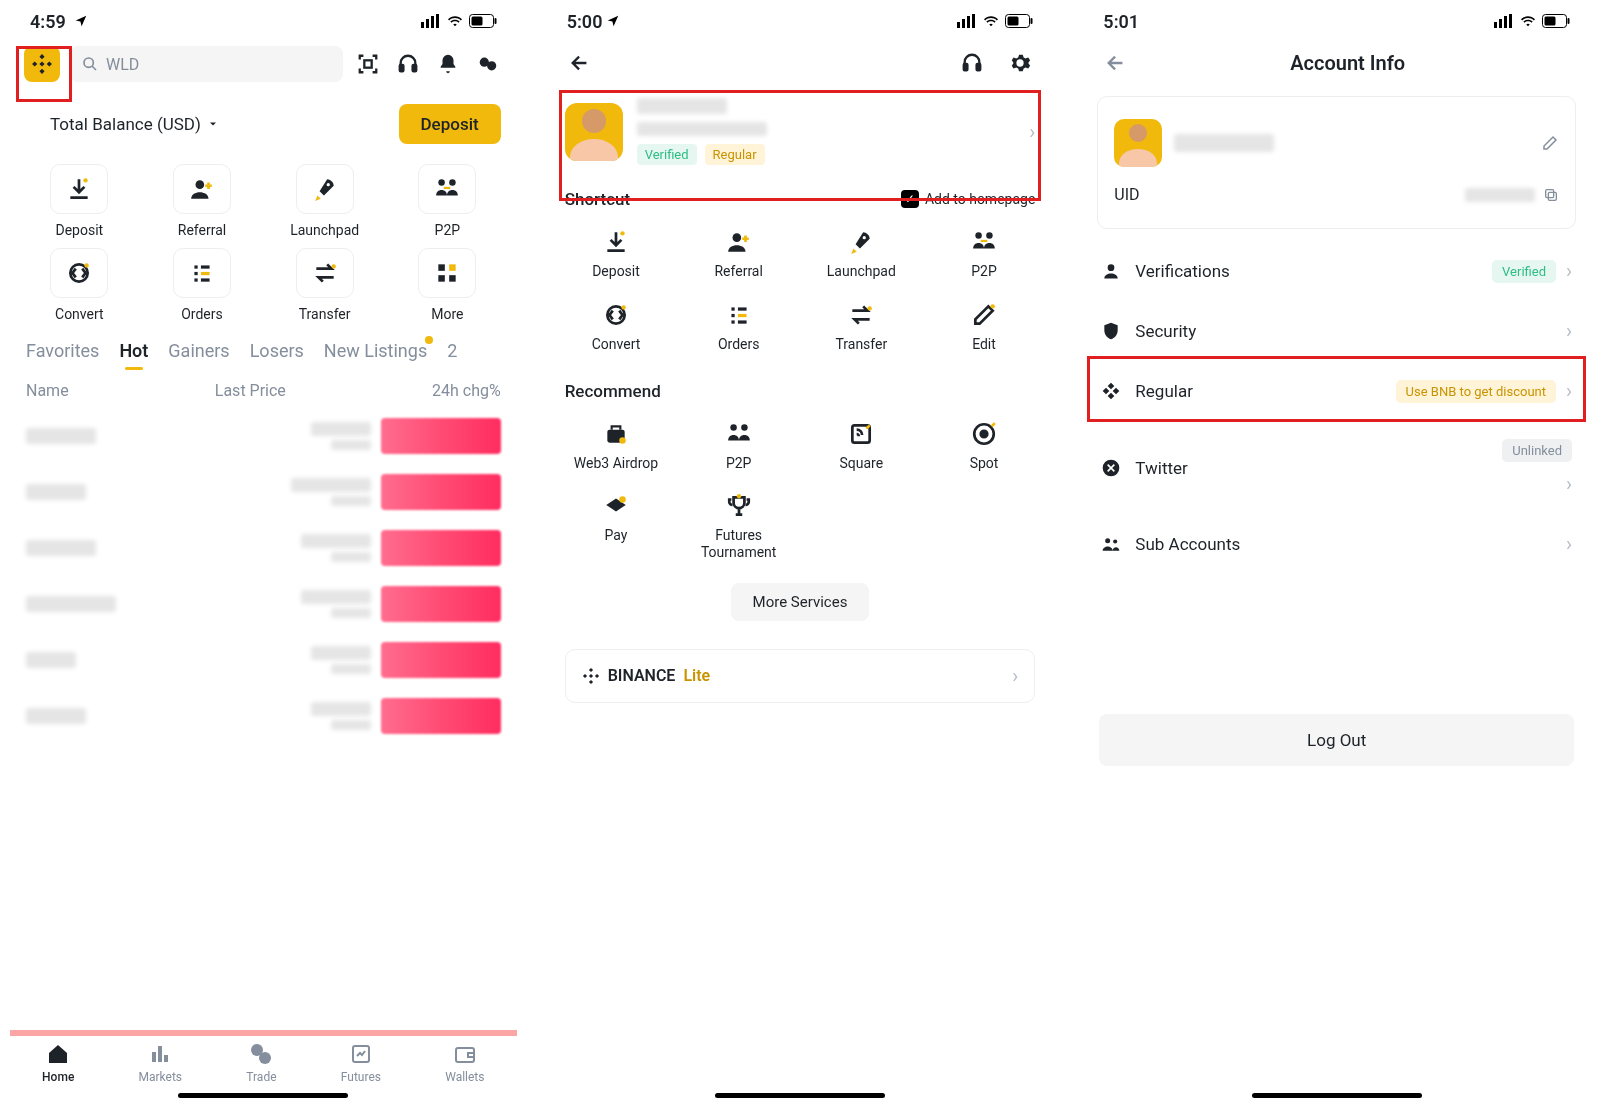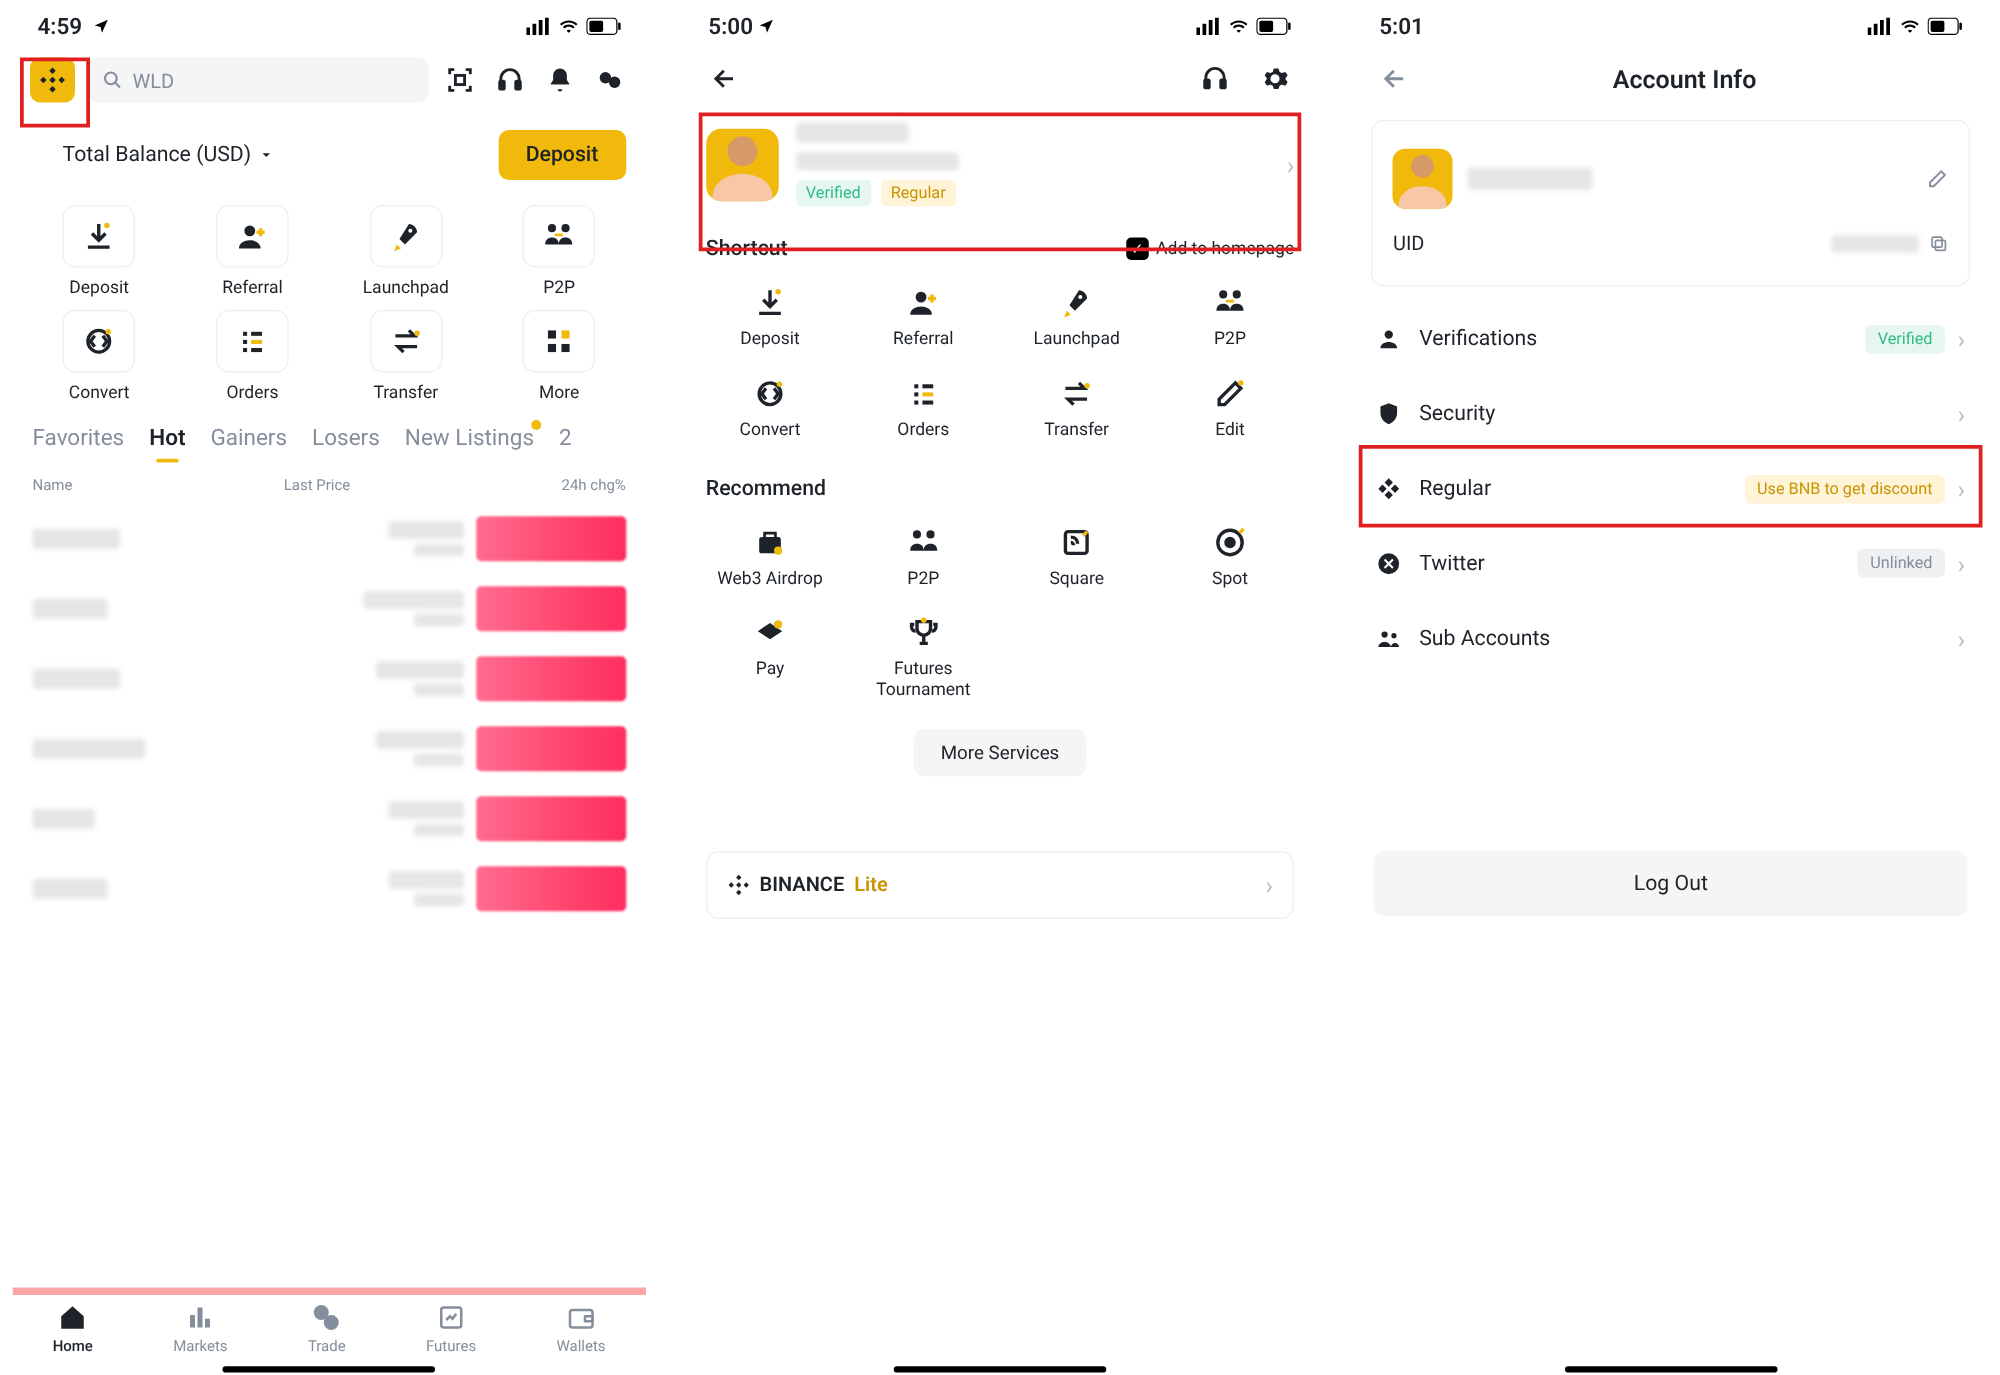--- a/index.html
+++ b/index.html
@@ -33,21 +33,21 @@
   .balance-label{display:flex;align-items:center;gap:6px;font-size:17px;margin-left:24px;}
   .deposit-btn{background:var(--yellow);border-radius:8px;padding:10px 22px;font-weight:500;font-size:17px;}
   .grid4{display:grid;grid-template-columns:repeat(4,1fr);gap:10px 0;padding:12px 8px;}
   .gitem{display:flex;flex-direction:column;align-items:center;gap:8px;font-size:14px;}
   .gbox{width:56px;height:48px;border:1px solid #eee;border-radius:10px;display:flex;align-items:center;justify-content:center;}
   .tabs{display:flex;gap:20px;padding:0 16px;font-size:18px;color:var(--gray1);align-items:center;position:relative;}
   .tab{position:relative;padding:6px 0;}
   .tab.active{color:var(--text);font-weight:600;}
   .tab.active::after{content:"";position:absolute;left:20%;right:20%;bottom:-3px;height:3px;background:var(--yellow);border-radius:2px;}
   .dot{width:8px;height:8px;background:var(--yellow);border-radius:50%;position:absolute;top:2px;right:-6px;}
-  .thead{display:flex;justify-content:space-between;padding:14px 16px 8px;color:var(--gray1);font-size:12px;align-items:flex-end;}
+  .thead{display:flex;justify-content:space-between;padding:14px 16px 8px;color:var(--gray1);font-size:16px;align-items:flex-end;}
   .mrow{display:grid;grid-template-columns:1.2fr 1fr 120px;align-items:center;padding:10px 16px;gap:10px;}
   .blur{background:#e5e5e5;border-radius:3px;filter:blur(2px);}
   .chip{height:36px;border-radius:4px;background:linear-gradient(90deg,#ff6d8f,#ff4b74,#ff2d60);filter:blur(1px);}
   .bottomnav{position:absolute;bottom:12px;left:0;right:0;display:flex;justify-content:space-around;padding:6px 0 4px;border-top:6px solid #fca5a5;background:#fff;}
   .bni{display:flex;flex-direction:column;align-items:center;gap:4px;font-size:12px;color:var(--gray1);}
   .bni.active{color:var(--text);font-weight:500;}
   .homebar{position:absolute;bottom:2px;left:50%;transform:translateX(-50%);width:170px;height:5px;background:#000;border-radius:3px;}
   
   .s2-top{display:flex;align-items:center;justify-content:space-between;padding:6px 18px;}
   .profile{display:flex;align-items:center;gap:14px;padding:14px 18px 10px;position:relative;}
@@ -59,21 +59,21 @@
   .badge{font-size:13px;padding:3px 8px;border-radius:4px;}
   .b-green{background:var(--greenBg);color:var(--green);}
   .b-yellow{background:var(--yellowBg);color:var(--yellow-dark);}
   .chev{color:var(--gray2);font-size:20px;}
   .sec-head{display:flex;align-items:center;justify-content:space-between;padding:14px 18px 6px;font-size:17px;font-weight:500;}
   .addhome{display:flex;align-items:center;gap:6px;font-size:14px;font-weight:400;}
   .chk{width:18px;height:18px;border-radius:4px;background:#000;display:flex;align-items:center;justify-content:center;color:#fff;font-size:12px;}
   .grid4b{display:grid;grid-template-columns:repeat(4,1fr);gap:22px 0;padding:14px 8px;}
   .gitem2{display:flex;flex-direction:column;align-items:center;gap:8px;font-size:14px;text-align:center;line-height:1.2;}
   .more-pill{margin:8px auto 0;background:var(--light);padding:10px 22px;border-radius:8px;font-size:15px;width:fit-content;}
-  .lite-row{margin:60px 18px 0;border:1px solid #eee;border-radius:10px;display:flex;align-items:center;justify-content:space-between;padding:14px 16px;}
+  .lite-row{margin:28px 18px 0;border:1px solid #eee;border-radius:10px;display:flex;align-items:center;justify-content:space-between;padding:14px 16px;}
   .lite-left{display:flex;align-items:center;gap:8px;font-weight:600;}
   .lite{color:var(--yellow-dark);font-weight:600;}
   
   .s3-top{display:flex;align-items:center;padding:6px 18px;gap:20px;}
   .s3-title{flex:1;text-align:center;font-size:20px;font-weight:600;margin-right:28px;}
   .card{margin:12px 14px;border:1px solid #eee;border-radius:10px;padding:14px 16px;}
   .c-row{display:flex;align-items:center;gap:12px;padding:8px 0;}
   .avatar-sm{width:48px;height:48px;border-radius:10px;background:var(--yellow);position:relative;overflow:hidden;}
   .avatar-sm::before{content:"";position:absolute;top:5px;left:50%;transform:translateX(-50%);width:18px;height:18px;border-radius:50%;background:#d69968;}
   .avatar-sm::after{content:"";position:absolute;bottom:-10px;left:50%;transform:translateX(-50%);width:38px;height:28px;border-radius:50% 50% 0 0;background:#f8c7a8;}
@@ -689,21 +689,21 @@
     </div>
 
     <div class="lrow">
       <div class="lleft">
             <svg width="20" height="20" viewBox="0 0 24 24" fill="#1E2329">
               <circle cx="12" cy="12" r="10"></circle>
               <path d="M8 8l8 8M16 8l-8 8" stroke="#fff" stroke-width="2"></path>
             </svg>
             <span>Twitter</span>
           </div>
-      <div style="display:flex;align-items:flex-start;gap:10px;">
+      <div style="display:flex;align-items:flex-end;gap:10px;flex-direction:column;">
             <span class="pill p-gray">Unlinked</span>
             <span class="chev">›</span>
           </div>
     </div>
 
     <div class="lrow">
       <div class="lleft">
             <svg width="20" height="20" viewBox="0 0 24 24" fill="#1E2329">
               <circle cx="8" cy="8" r="3"></circle>
               <circle cx="17" cy="9" r="2.5"></circle>

